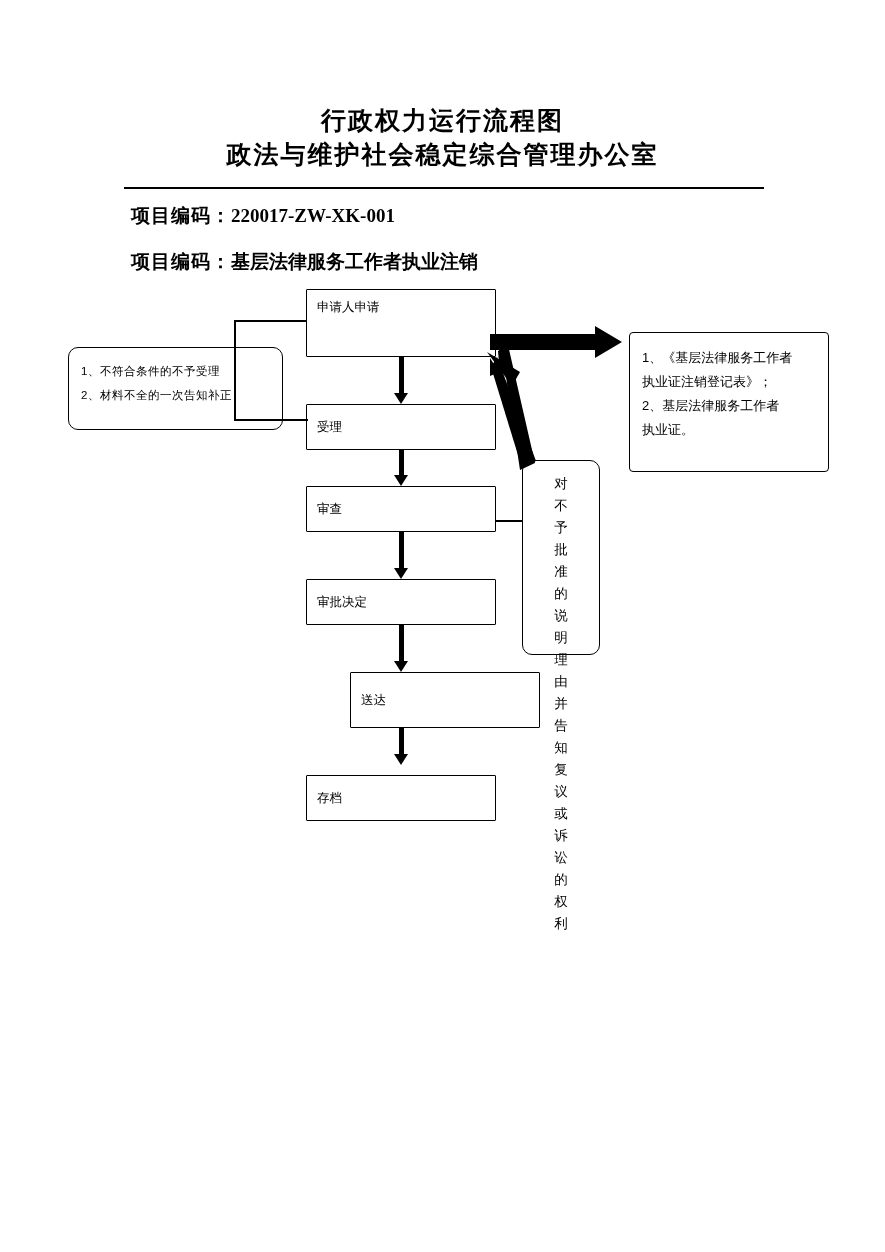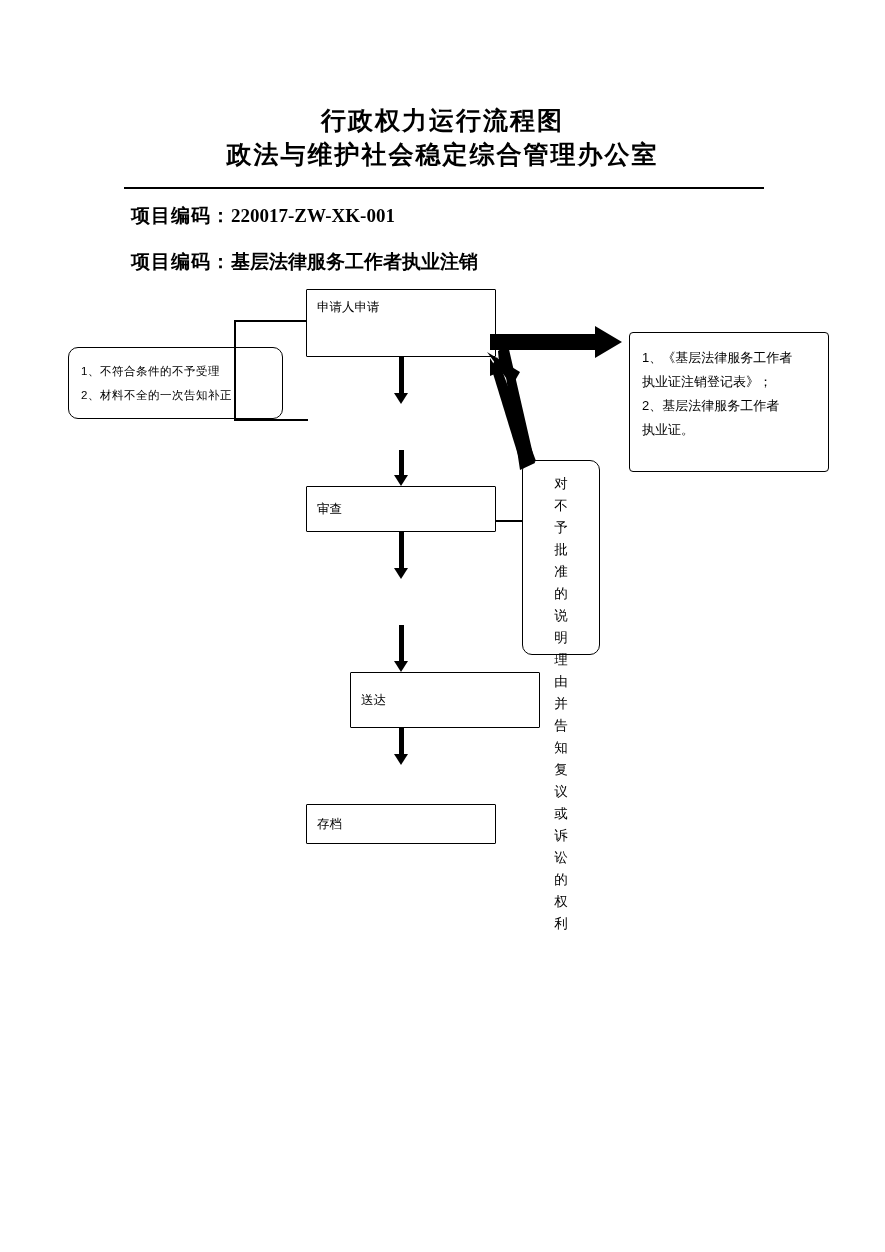--- a/index.html
+++ b/index.html
@@ -75,25 +75,25 @@
     white-space: pre-wrap;
   }
   .node.center-left .txt { top: 50%; transform: translateY(-50%); }
 
   
   #node-apply   { left: 306px; top: 289px;  width: 190px; height: 68px; }
   #node-accept  { left: 306px; top: 404px;  width: 190px; height: 46px; }
   #node-review  { left: 306px; top: 486px;  width: 190px; height: 46px; padding-left: 12px; }
   #node-decide  { left: 306px; top: 579px;  width: 190px; height: 46px; }
   #node-deliver { left: 306px; top: 672px;  width: 190px; height: 56px; margin-left: 44px; }
-  #node-archive { left: 306px; top: 804px;  width: 190px; height: 40px; }
+  #node-archive { left: 306px; top: 775px;  width: 190px; height: 46px; }
 
   
   #node-left-note {
-    left: 68px; top: 347px; width: 215px; height: 72px;
+    left: 68px; top: 347px; width: 215px; height: 83px;
     border-radius: 10px;
   }
   #node-left-note .txt {
     left: 12px; top: 11px; right: 8px;
     font-size: 11.5px;
     line-height: 24px;
     letter-spacing: 0.5px;
   }
 
   
@@ -169,25 +169,31 @@
     <span class="label">项目编码：</span><span>220017-ZW-XK-001</span>
   </div>
   <div class="meta" id="meta-name">
     <span class="label">项目编码：</span><span>基层法律服务工作者执业注销</span>
   </div>
 
   <div class="node rounded" id="node-apply">
     <div class="txt">申请人申请</div>
   </div>
 
+  <div class="node rounded center-left" id="node-accept">
+    <div class="txt">受理</div>
+  </div>
 
   <div class="node rounded center-left" id="node-review">
     <div class="txt">审查</div>
   </div>
 
+  <div class="node rounded center-left" id="node-decide">
+    <div class="txt">审批决定</div>
+  </div>
 
   <div class="node rounded center-left" id="node-deliver">
     <div class="txt">送达</div>
   </div>
 
   <div class="node rounded center-left" id="node-archive">
     <div class="txt">存档</div>
   </div>
 
   <div class="node" id="node-left-note">

